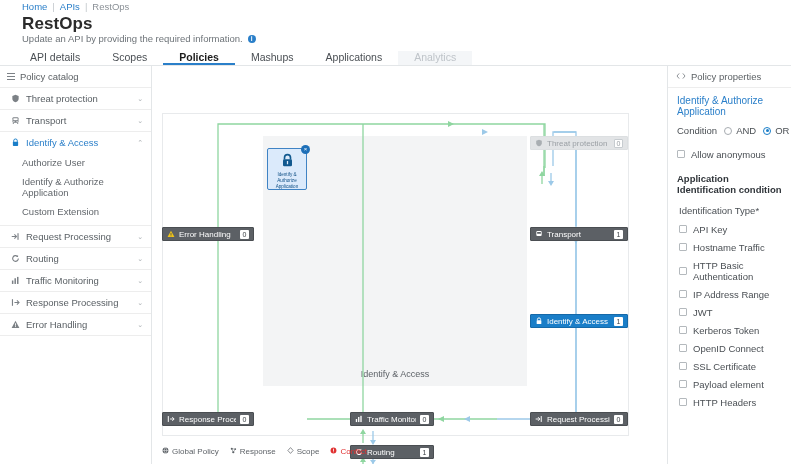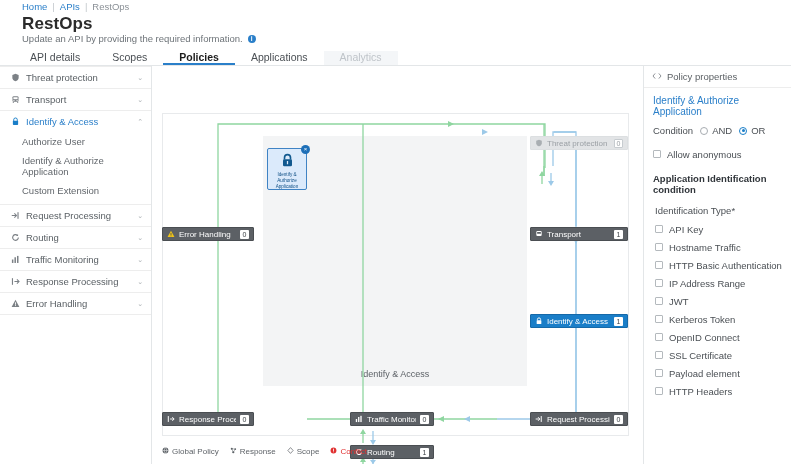--- a/index.html
+++ b/index.html
@@ -155,21 +155,21 @@
   
   .legend {
     position:absolute; left:10px; bottom:8px; display:flex; align-items:center; gap:11px;
     font-size:8px; color:#5e6368;
   }
   .legend .lg { display:flex; align-items:center; gap:3px; }
   .legend .lg.conflict { color:#e03131; }
 
   
   .props {
-    position:absolute; right:0; top:66px; width:148px; bottom:0;
+    position:absolute; right:0; top:66px; width:124px; bottom:0;
     background:#fff; border-left:1px solid #e3e6e8;
   }
   .props-head {
     display:flex; align-items:center; gap:5px;
     padding:5px 8px; font-size:9.5px; color:#5c6165; border-bottom:1px solid #ededed;
   }
   .props-body { padding:7px 9px 0 9px; }
   .prop-title { color:#2a7fc9; font-size:10px; margin-bottom:8px; }
   .cond-row { display:flex; align-items:center; gap:7px; font-size:9.5px; color:#4a4f54; margin-bottom:9px; }
   .radio {
@@ -212,26 +212,35 @@
   <div class="page-title">RestOps</div>
   <div class="page-sub">
     <span>Update an API by providing the required information.</span>
     <span class="info-dot">i</span>
   </div>
 
   <div class="tabs">
     <div class="tab">API details</div>
     <div class="tab">Scopes</div>
     <div class="tab active">Policies</div>
+    <div class="tab">Mashups</div>
     <div class="tab">Applications</div>
     <div class="tab disabled">Analytics</div>
   </div>
   <div class="tabs-rule"></div>
 
   <div class="catalog">
+    <div class="catalog-head">
+      <span class="ham">
+          <i></i>
+          <i></i>
+          <i></i>
+        </span>
+      <span>Policy catalog</span>
+    </div>
 
     <div class="cat-item">
       <span class="cat-ico">
         <svg width="9" height="9" viewBox="0 0 12 12">
             <path d="M6 1 L10.2 2.6 V6.2 C10.2 8.6 8.3 10.3 6 11 C3.7 10.3 1.8 8.6 1.8 6.2 V2.6 Z" fill="#7c8186"></path>
           </svg>
       </span>
       <span>Threat protection</span>
       <span class="chev">⌄</span>
     </div>

